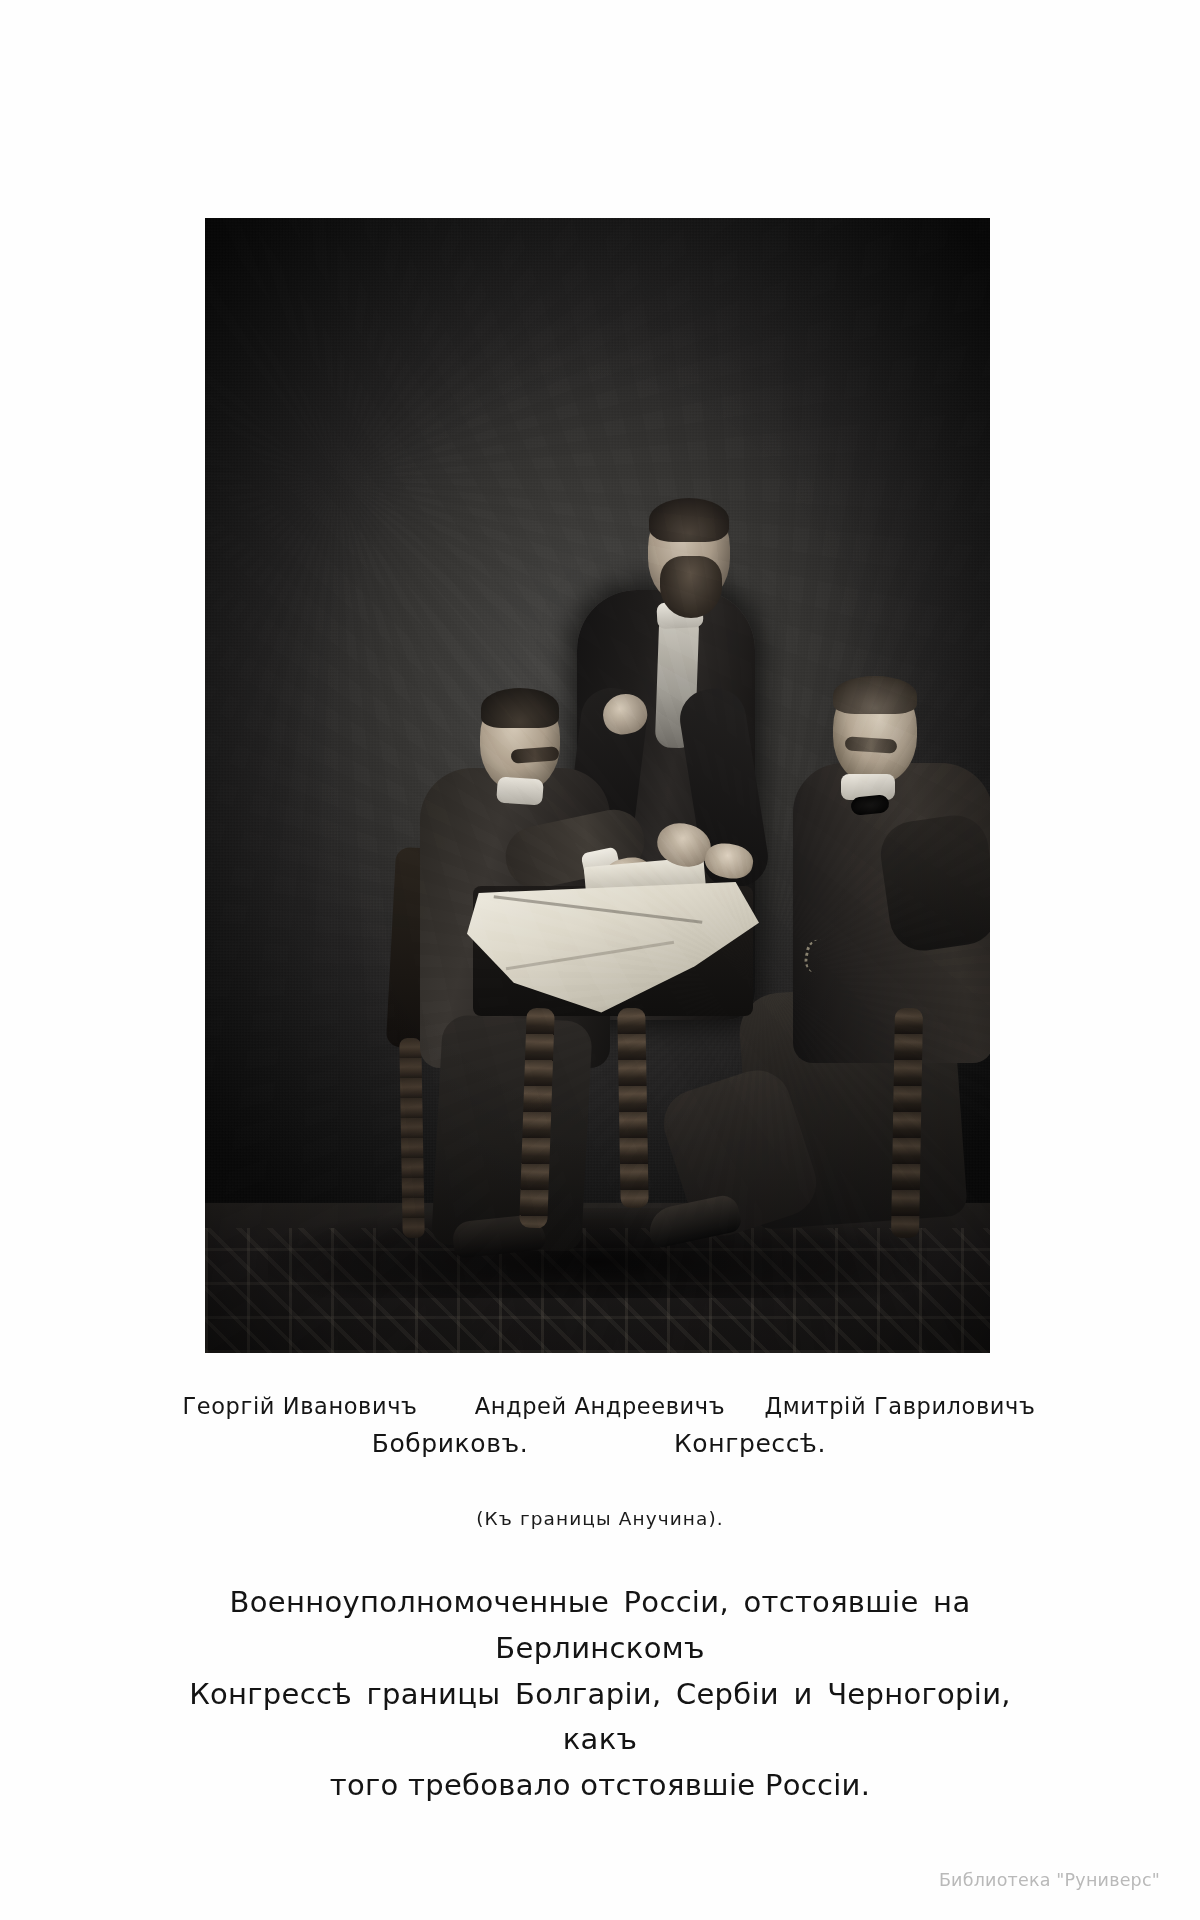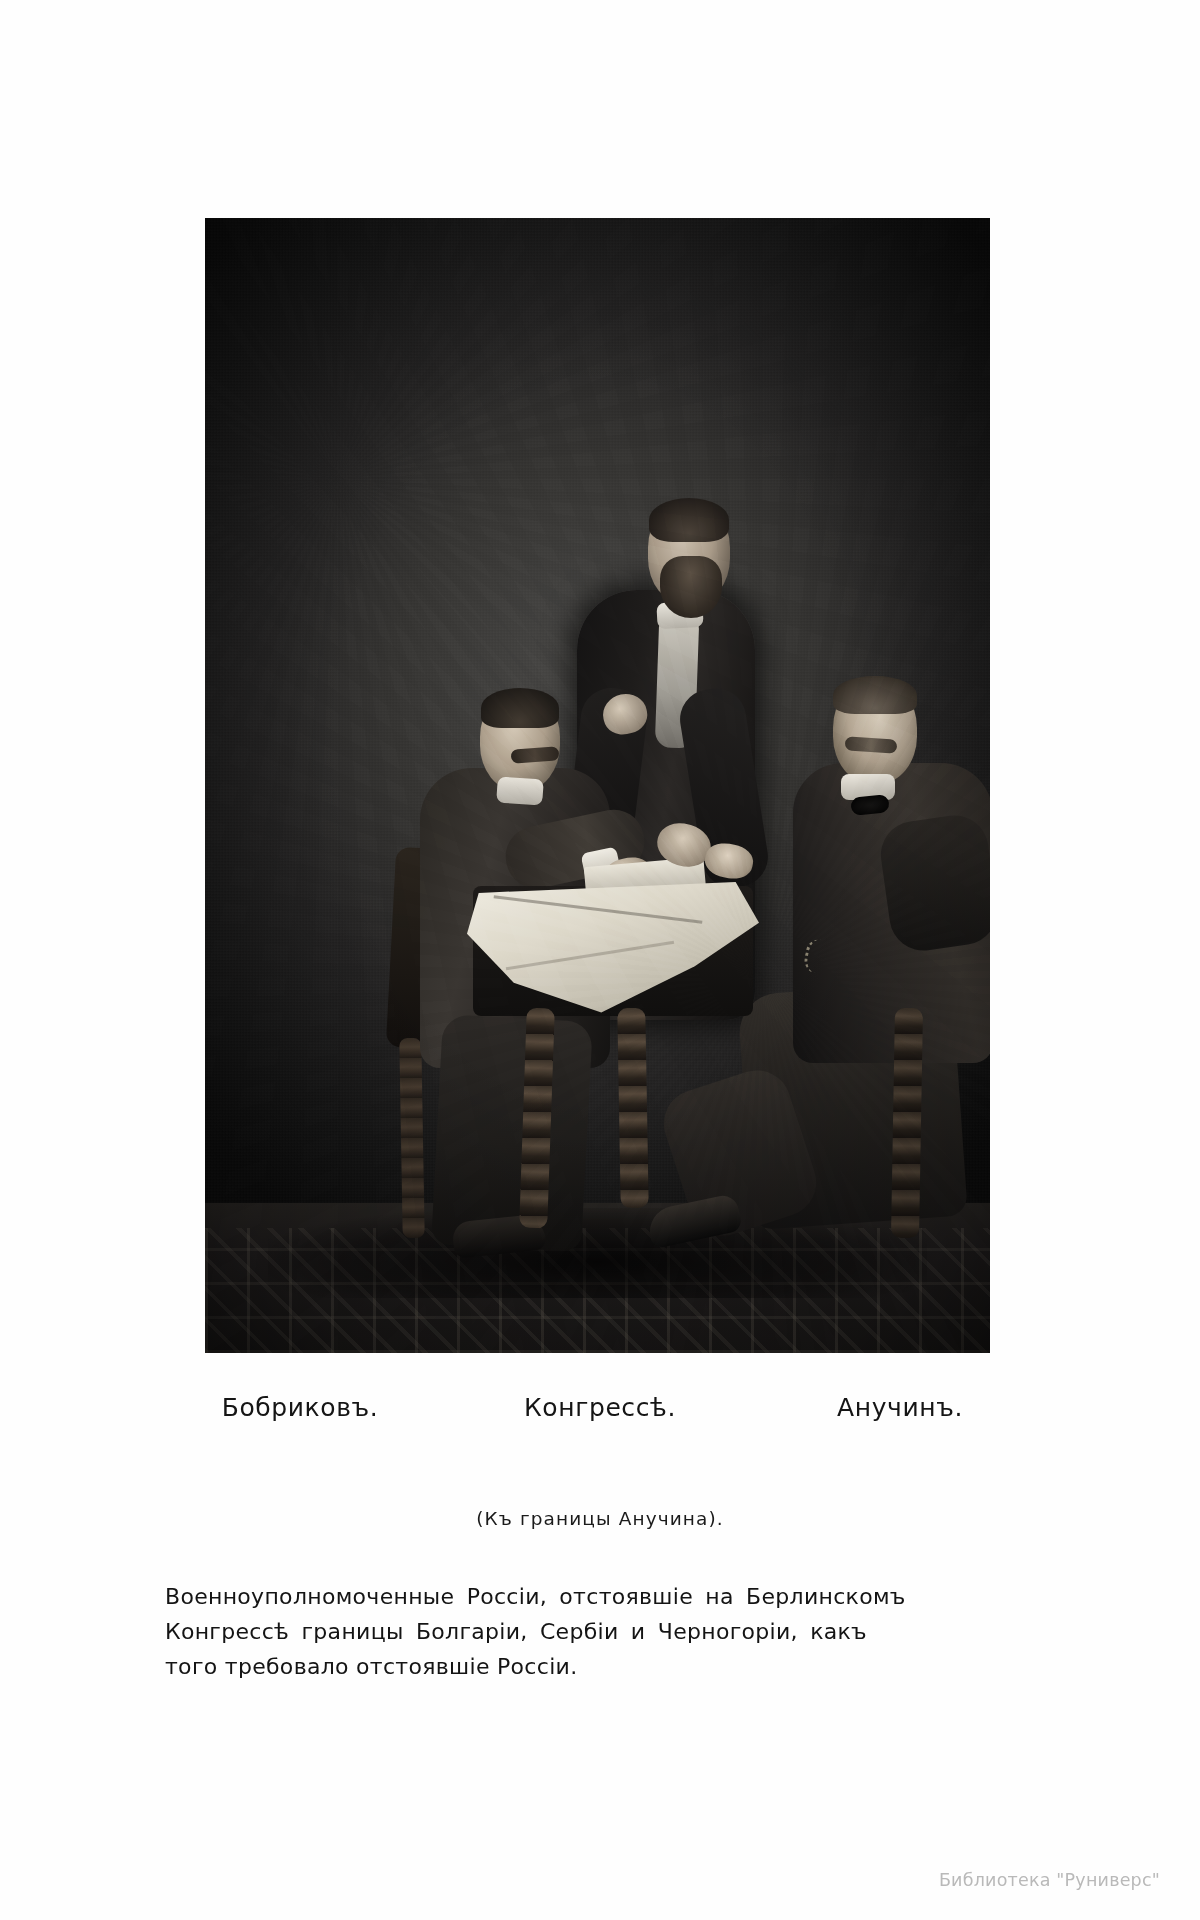--- a/index.html
+++ b/index.html
@@ -366,21 +366,22 @@
     font-size: 18.5px;
     letter-spacing: 1.1px;
     color: #1b1b1b;
   }
 
   .body-note {
     position: absolute;
     left: 165px;
     top: 1580px;
     width: 870px;
-    font-size: 22px;
+    text-align: center;
+    font-size: 29px;
     line-height: 1.58;
     letter-spacing: .3px;
     color: #141414;
   }
   .body-note .l { display: block; }
   .body-note .l1 { word-spacing: 5px; }
   .body-note .l2 { word-spacing: 5px; }
 
   .signature {
     position: absolute;
@@ -464,30 +465,38 @@
 
       <div class="fig stand-hand-r"></div>
       <div class="fig right-hand"></div>
 
       <div class="plate-soft"></div>
       <div class="plate-noise"></div>
     </div>
   </div>
 
   <div class="names">
+    <div class="names-row">
+      <div class="name-col">
+        <span class="first">Георгій Ивановичъ</span>
+      </div>
+      <div class="name-col">
+        <span class="first">Андрей Андреевичъ</span>
+      </div>
+      <div class="name-col">
+        <span class="first">Дмитрій Гавриловичъ</span>
+      </div>
+    </div>
     <div class="names-row second-row">
       <div class="name-col">
         <span class="second">Бобриковъ.</span>
       </div>
       <div class="name-col">
         <span class="second">Конгрессѣ.</span>
       </div>
-      <div class="name-col">
-        <span class="second">Анучинъ.</span>
-      </div>
     </div>
   </div>
 
   <div class="sub-caption">(Къ границы Анучина).</div>
 
   <div class="body-note">
     <span class="l l1">Военноуполномоченные Россіи, отстоявшіе на Берлинскомъ</span>
     <span class="l l2">Конгрессѣ границы Болгаріи, Сербіи и Черногоріи, какъ</span>
     <span class="l l3">того требовало отстоявшіе Россіи.</span>
   </div>

